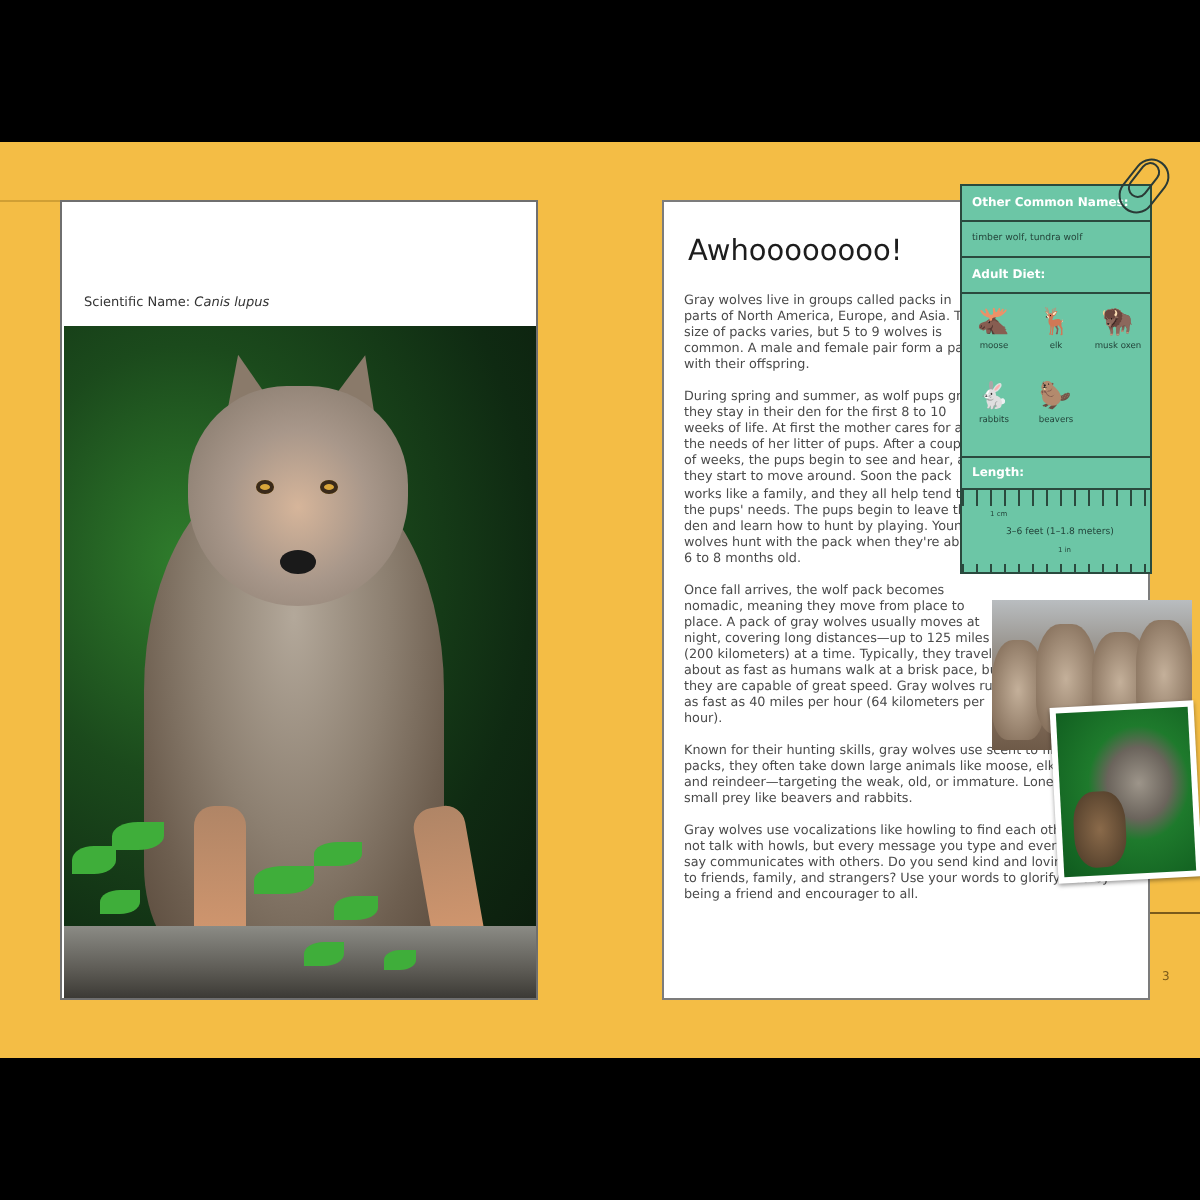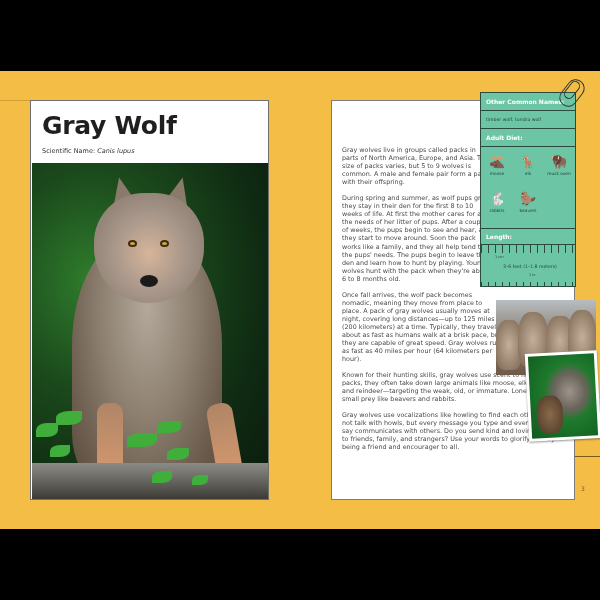--- a/index.html
+++ b/index.html
@@ -69,21 +69,20 @@
 </style>
 </head>
 <body>
 
 <div class="spread"></div>
 <div class="page-edge-left"></div>
 <div class="page-right-rule"></div>
 <div class="page-edge-right"></div>
 
 <div class="left-card">
-  <div class="title">Gray Wolf</div>
   <div class="sci">
     <b>Scientific Name:</b>
     <i>Canis lupus</i>
   </div>
   <div class="photo-main">
     <div class="wolf-body"></div>
     <div class="leg l"></div>
     <div class="leg r"></div>
     <div class="ear l"></div>
     <div class="ear r"></div>
@@ -97,20 +96,21 @@
     <div class="plant" style="left:95px;top:270px;width:30px;height:14px;"></div>
     <div class="plant" style="left:125px;top:258px;width:24px;height:12px;"></div>
     <div class="plant" style="left:135px;top:285px;width:22px;height:12px;"></div>
     <div class="log"></div>
     <div class="plant" style="left:120px;top:308px;width:20px;height:12px;"></div>
     <div class="plant" style="left:160px;top:312px;width:16px;height:10px;"></div>
   </div>
 </div>
 
 <div class="right-card">
+  <div class="heading">Awhoooooooo!</div>
   <div class="body-text">
     <p>Gray wolves live in groups called packs in parts of North America, Europe, and Asia. The size of packs varies, but 5 to 9 wolves is common. A male and female pair form a pack with their offspring.</p>
     <p>During spring and summer, as wolf pups grow, they stay in their den for the first 8 to 10 weeks of life. At first the mother cares for all the needs of her litter of pups. After a couple of weeks, the pups begin to see and hear, and they start to move around. Soon the pack works like a family, and they all help tend to the pups' needs. The pups begin to leave the den and learn how to hunt by playing. Young wolves hunt with the pack when they're about 6 to 8 months old.</p>
     <p class="wide">Once fall arrives, the wolf pack becomes nomadic, meaning they move from place to place. A pack of gray wolves usually moves at night, covering long distances—up to 125 miles (200 kilometers) at a time. Typically, they travel about as fast as humans walk at a brisk pace, but they are capable of great speed. Gray wolves run as fast as 40 miles per hour (64 kilometers per hour).</p>
     <p class="wide" style="width:235px">Known for their hunting skills, gray wolves use scent to find their prey. In packs, they often take down large animals like moose, elk, musk oxen, and reindeer—targeting the weak, old, or immature. Lone wolves hunt small prey like beavers and rabbits.</p>
     <p class="full">Gray wolves use vocalizations like howling to find each other. You may not talk with howls, but every message you type and every word you say communicates with others. Do you send kind and loving messages to friends, family, and strangers? Use your words to glorify God by being a friend and encourager to all.</p>
   </div>
 </div>
 
 <div class="info-card">

